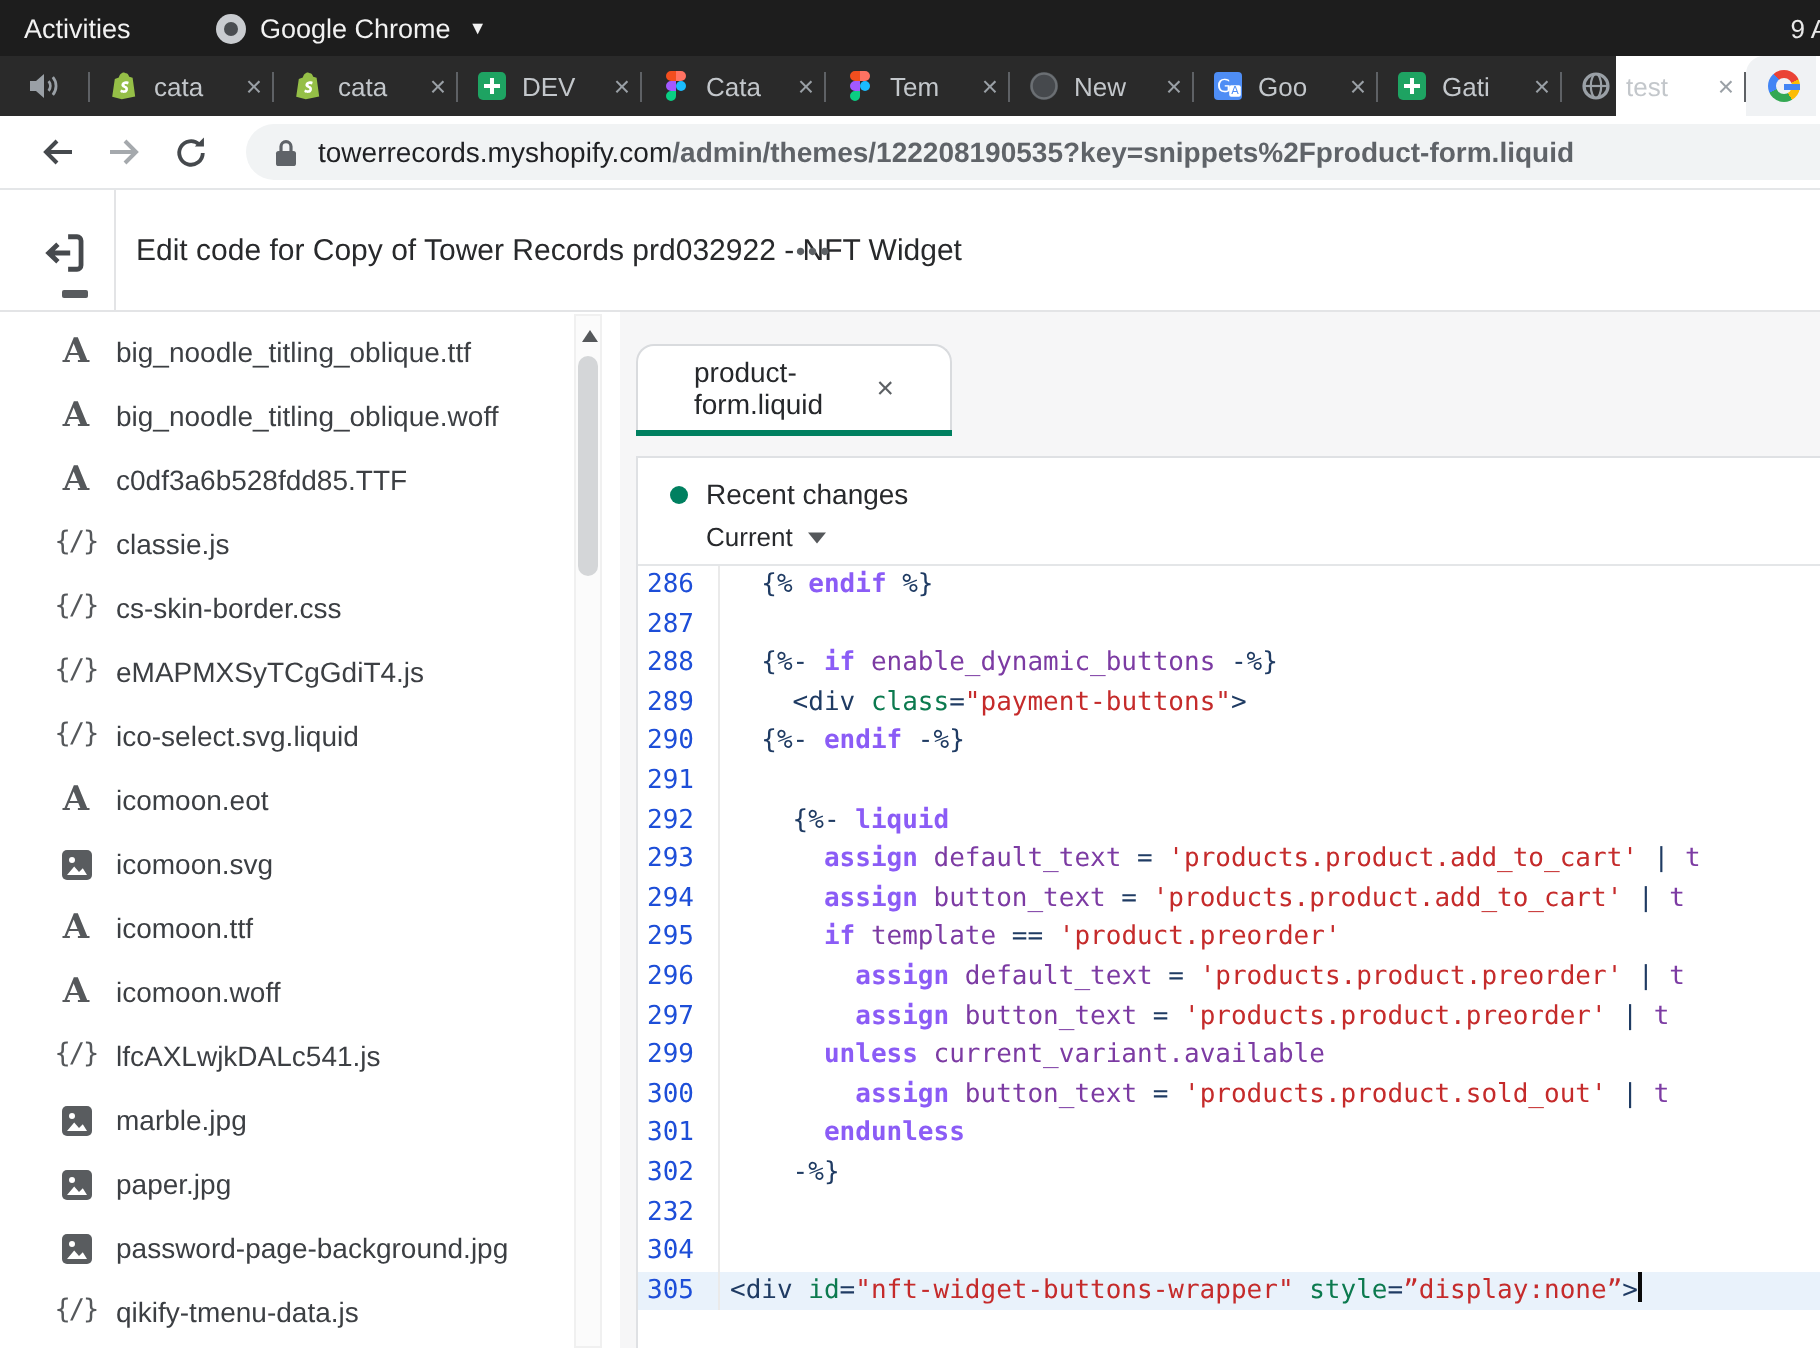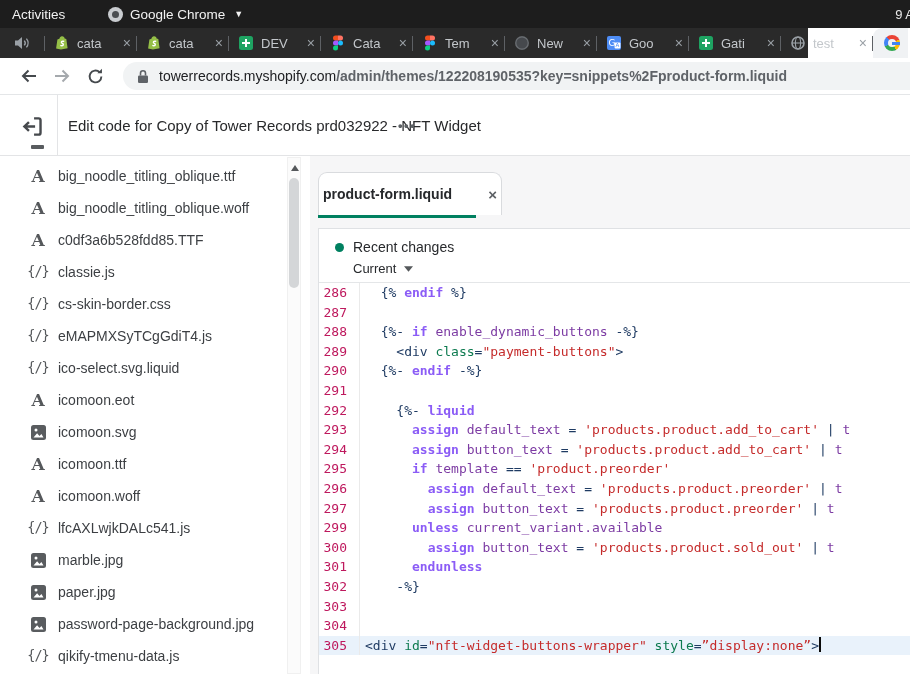--- a/index.html
+++ b/index.html
@@ -62,40 +62,40 @@
   .file-icon { width:22px; flex:none; display:flex; justify-content:center; align-items:center; color:#55585b; }
   .glyph-font { font-family:"DejaVu Serif", serif; font-weight:bold; font-size:17px; line-height:1; }
   .glyph-code { font-family:"DejaVu Sans Mono", monospace; font-size:13.5px; letter-spacing:-1px; line-height:1; }
   .file-name { margin-left:9px; font-size:14px; color:#3c3f43; white-space:nowrap; }
   .sb-scroll { position:absolute; right:9px; top:1px; width:14px; height:517px; background:#fbfbfb; border:1px solid #f0f0f0; }
   .sb-up { position:absolute; left:3px; top:7px; width:0; height:0;
     border-left:4px solid transparent; border-right:4px solid transparent; border-bottom:6px solid #55585b; }
   .sb-thumb { position:absolute; left:1px; top:20px; width:10px; height:110px; background:#d4d6d8; border-radius:5px; }
   
   .editor { flex:1; background:#f6f6f7; position:relative; overflow:hidden; }
-  .etab { position:absolute; left:8px; top:16px; width:184px; height:43px; background:#fff;
+  .etab { position:absolute; left:8px; top:16px; width:158px; height:43px; background:#fff;
     border:1px solid #d9dbde; border-bottom:none; border-radius:9px 9px 0 0;
-    display:flex; align-items:center; padding:0 4px;font-weight:bold; }
+    display:flex; align-items:center; padding:0 28px; }
   .etab-label { font-size:14px; color:#26282b; flex:1; }
   .etab-x { color:#5d6165; font-size:15px; }
   .etab-underline { position:absolute; left:8px; top:59px; width:158px; height:3px; background:#008060; }
   .panel { position:absolute; left:8px; top:72px; right:-1px; bottom:-1px; background:#fff;
     border:1px solid #dfe1e4; }
   .recent { height:53px; padding:10px 0 0 16px; }
   .recent-row1 { display:flex; align-items:center; gap:9px; }
   .dot { width:9px; height:9px; border-radius:50%; background:#008060; }
   .recent-label { font-size:14px; color:#27292c; }
   .version-row { margin:6px 0 0 18px; display:flex; align-items:center; gap:8px; }
   .version-label { font-size:13px; color:#27292c; }
   
   .code { position:absolute; left:0; top:53px; right:0; bottom:0; border-top:1px solid #e4e6e8;
     font-family:"DejaVu Sans Mono", monospace; font-size:13px; overflow:hidden; }
   .cl { display:flex; height:19.6px; line-height:19.6px; }
   .cl.active { background:#e9f2fb; }
-  .ln { width:40px; flex:none; text-align:right; padding-right:12px; color:#be185d; }
+  .ln { width:40px; flex:none; text-align:right; padding-right:12px; color:#1d4ed8; }
   .ct { flex:1; border-left:1px solid #eaeaea; padding-left:5px; white-space:pre; overflow:hidden; }
   .p { color:#1f3b63; }
   .k { color:#8b5cf6; font-weight:bold; }
   .a { color:#0c7a4f; }
   .s { color:#c52b2b; }
   .v { color:#7c3ba3; }
   .cursor { display:inline-block; width:2px; height:15px; background:#0a0a0a; vertical-align:-2px; }
 </style>
 </head>
 <body>
@@ -483,21 +483,21 @@
             </div>
             <div class="cl">
               <span class="ln">301</span>
               <span class="ct"><span class="p">      </span><span class="k">endunless</span></span>
             </div>
             <div class="cl">
               <span class="ln">302</span>
               <span class="ct"><span class="p">    -%}</span></span>
             </div>
             <div class="cl">
-              <span class="ln">303</span>
+              <span class="ln">232</span>
               <span class="ct"></span>
             </div>
             <div class="cl">
               <span class="ln">304</span>
               <span class="ct"></span>
             </div>
             <div class="cl active">
               <span class="ln">305</span>
               <span class="ct"><span class="p">&lt;div </span><span class="a">id</span><span class="p">=</span><span class="s">"nft-widget-buttons-wrapper"</span><span class="p"> </span><span class="a">style</span><span class="p">=</span><span class="s">”display:none”</span><span class="p">&gt;</span><span class="cursor"></span></span>
             </div>

